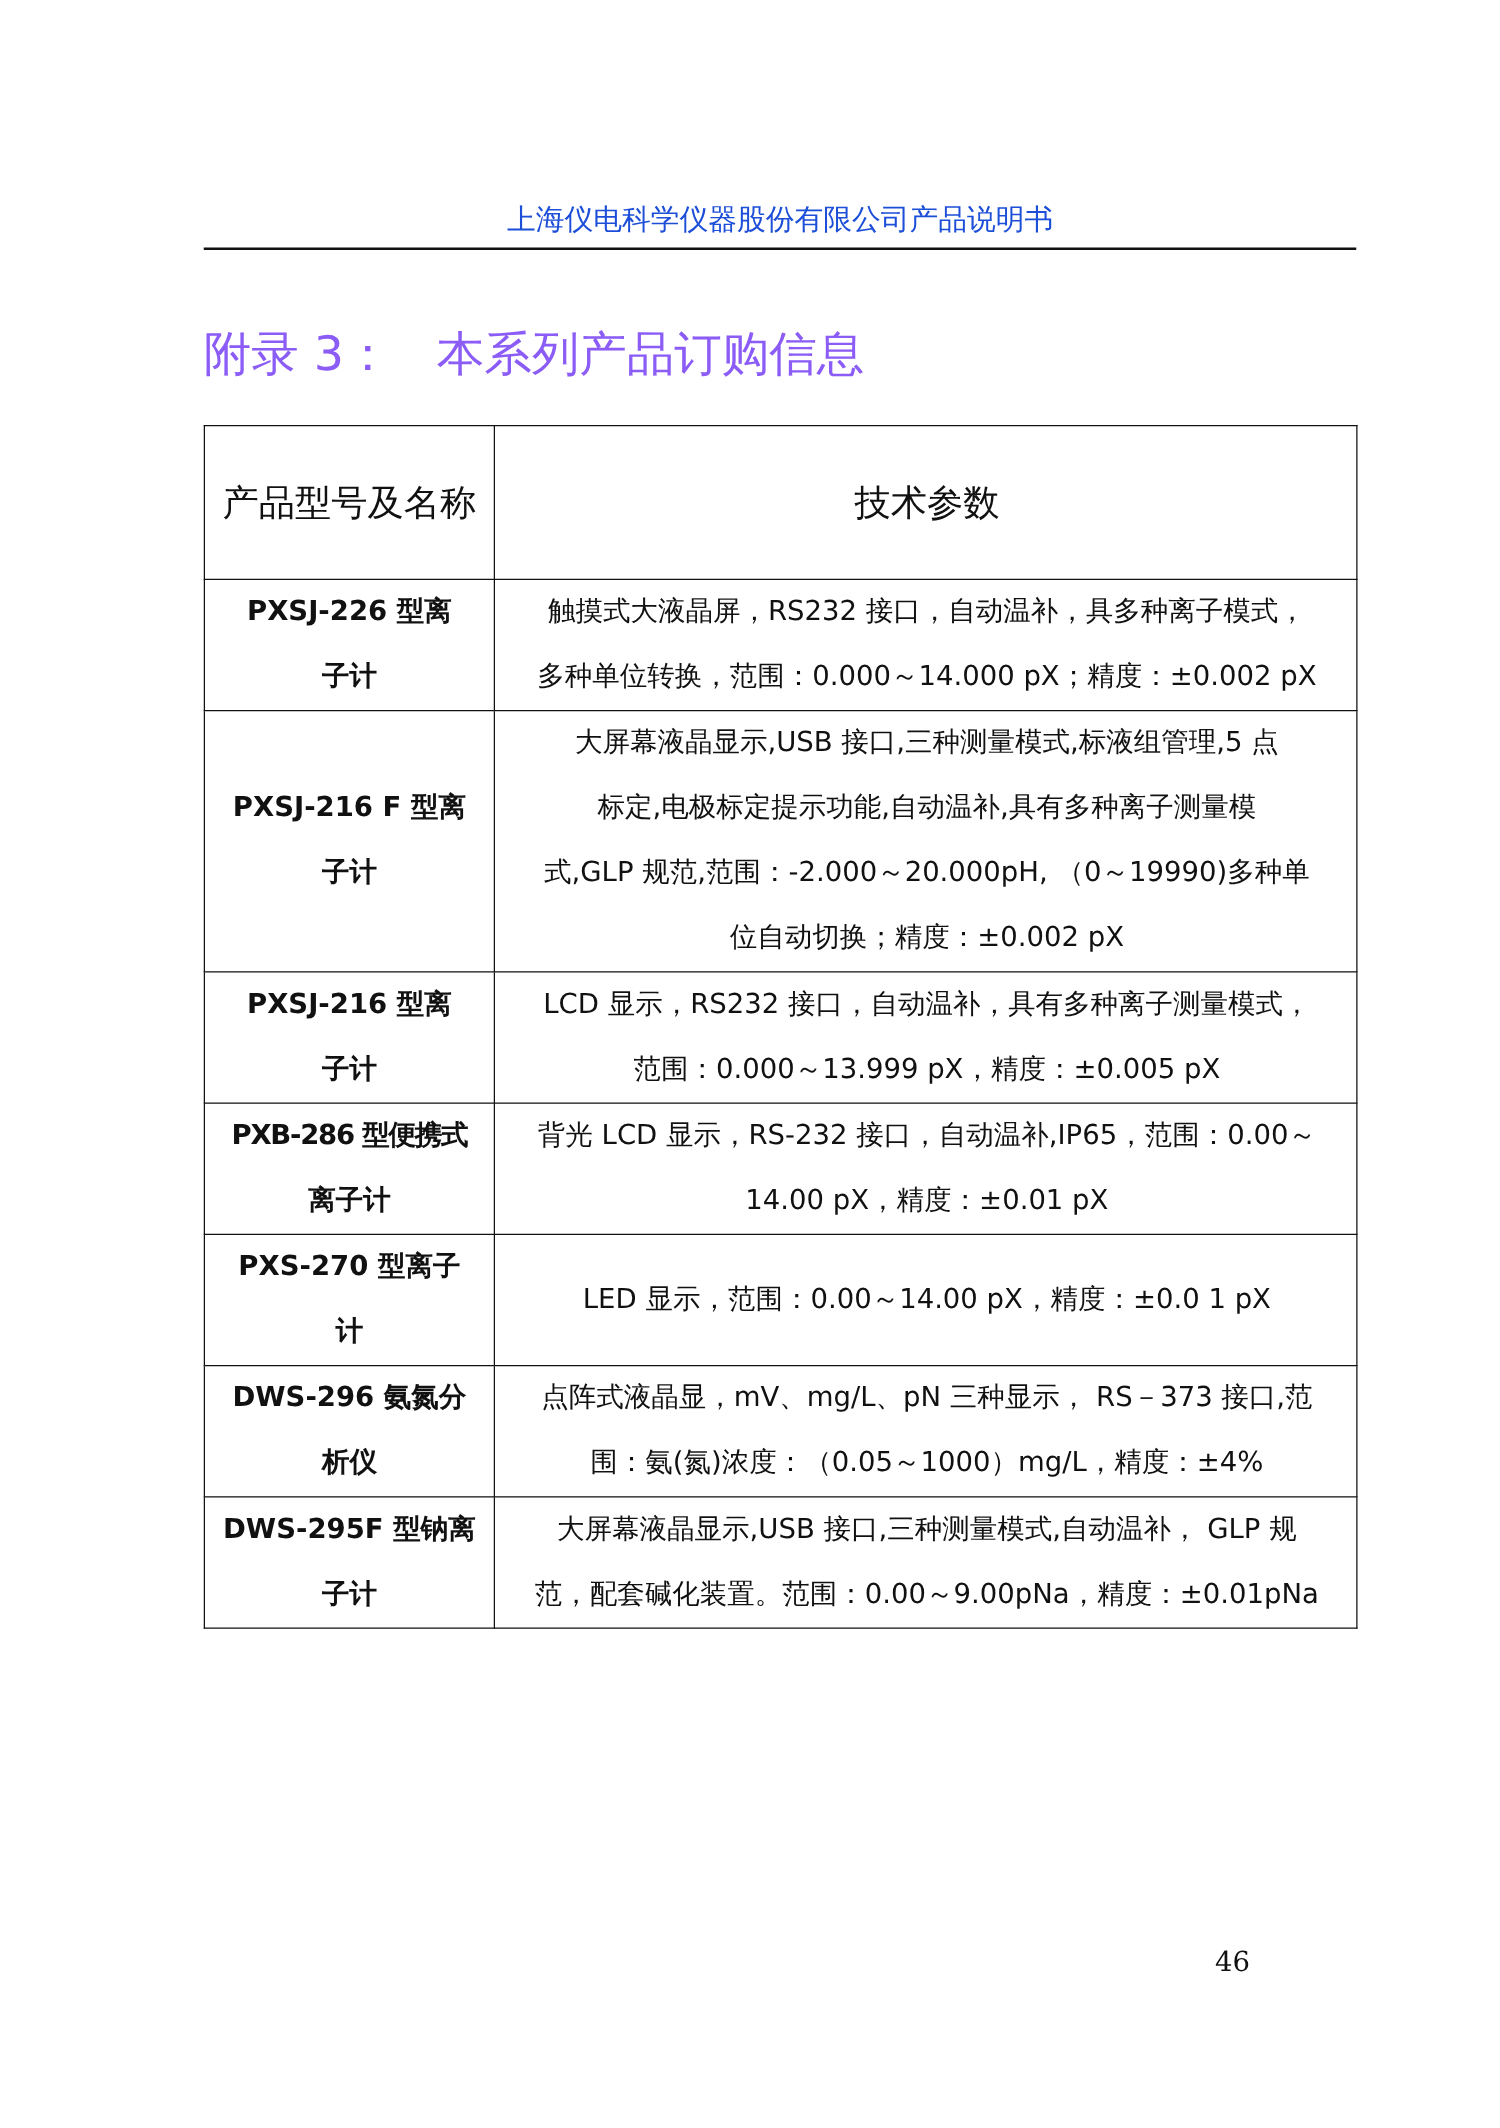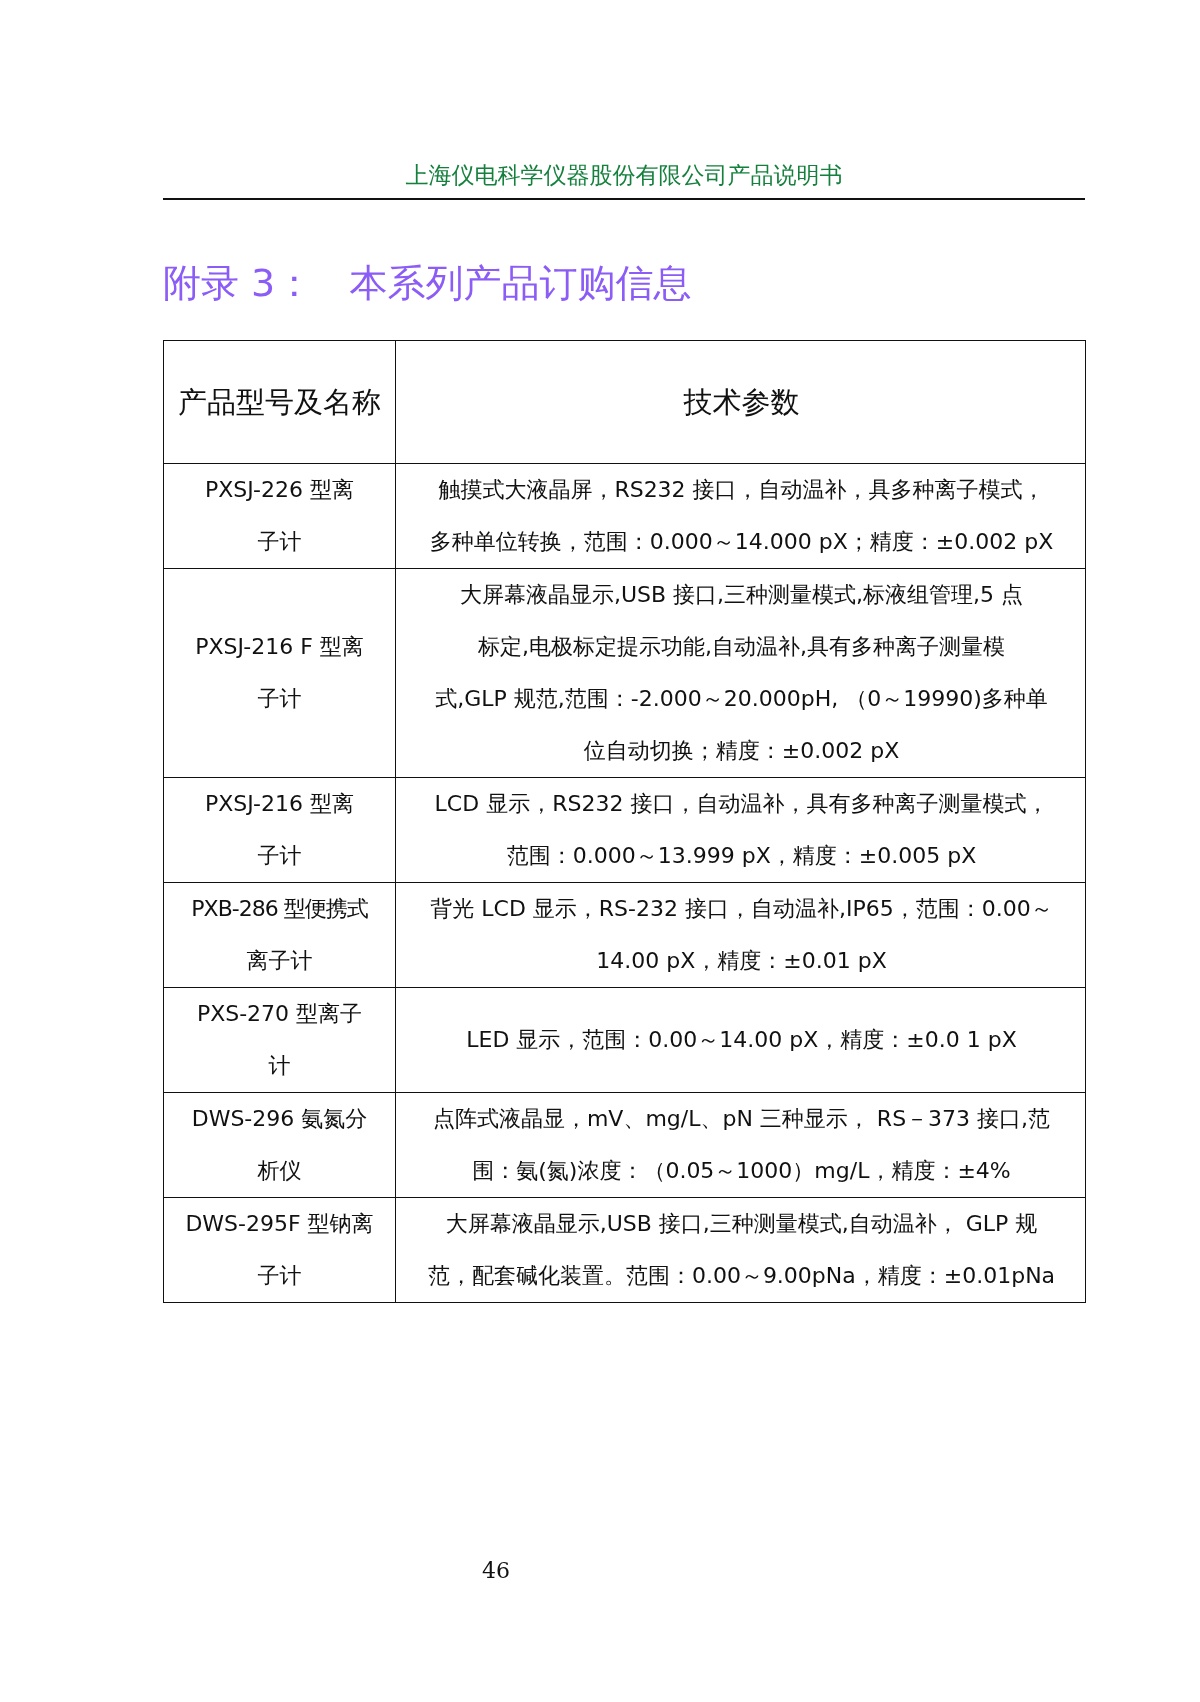--- a/index.html
+++ b/index.html
@@ -1,27 +1,27 @@
 <!DOCTYPE html>
 <html><head>
 <meta charset="utf-8">
 <style>
   html, body { margin:0; padding:0; }
   body { width:1200px; height:1702px; background:#ffffff; position:relative; overflow:hidden; color:#111; }
-  .header { position:absolute; left:163px; width:922px; top:160px; text-align:center; font-family:"DejaVu Serif", serif; font-size:23px; color:#15803d; }
+  .header { position:absolute; left:163px; width:922px; top:160px; text-align:center; font-family:"DejaVu Serif", serif; font-size:23px; color:#1d4ed8; }
   .header-rule { position:absolute; left:163px; width:922px; top:198px; height:0; border-top:2.5px solid #111; }
   .title { position:absolute; left:163px; top:258px; font-family:"DejaVu Sans", sans-serif; font-size:38px; color:#8b5cf6; white-space:pre; }
   table.spec { position:absolute; left:163px; top:340px; width:923px; border-collapse:collapse; font-family:"DejaVu Sans", sans-serif; }
   table.spec td, table.spec th { border:1.5px solid #111; padding:0; vertical-align:middle;text-align:center; }
-  .col-name { width:215px; text-align:center; font-size:22px; line-height:52px; padding:0 8px !important; }
+  .col-name { width:215px; text-align:center; font-size:22px; line-height:52px; padding:0 8px !important;font-weight:bold; }
   .col-spec { text-align:left; font-size:22px; line-height:52px; padding:0 14px 0 16px !important; }
   th.col-name { font-size:29px; font-weight:normal; line-height:50px; }
   th.col-spec { font-size:29px; font-weight:normal; text-align:center; }
   .spec-line { display:block; white-space:nowrap; }
-  .page-number { position:absolute; left:4px; width:984px; top:1558px; text-align:center; font-family:"DejaVu Serif", serif; font-size:22px; color:#111; }
+  .page-number { position:absolute; left:16px; width:984px; top:1558px; text-align:right; font-family:"DejaVu Serif", serif; font-size:22px; color:#111; }
 </style>
 </head>
 <body>
 
 <div class="header">上海仪电科学仪器股份有限公司产品说明书</div>
 <div class="header-rule"></div>
 
 <div class="title">附录 3：   本系列产品订购信息</div>
 
 <table class="spec">

